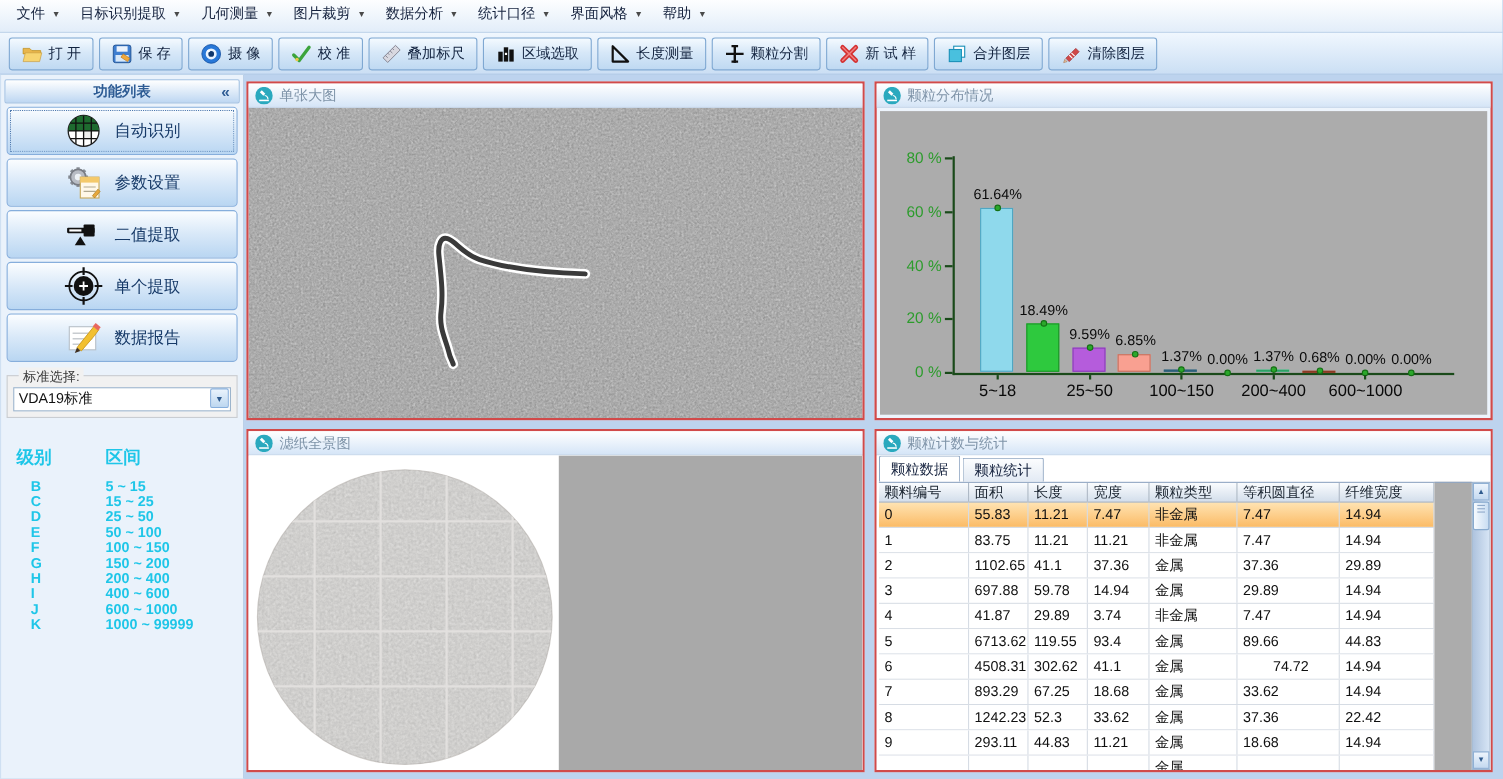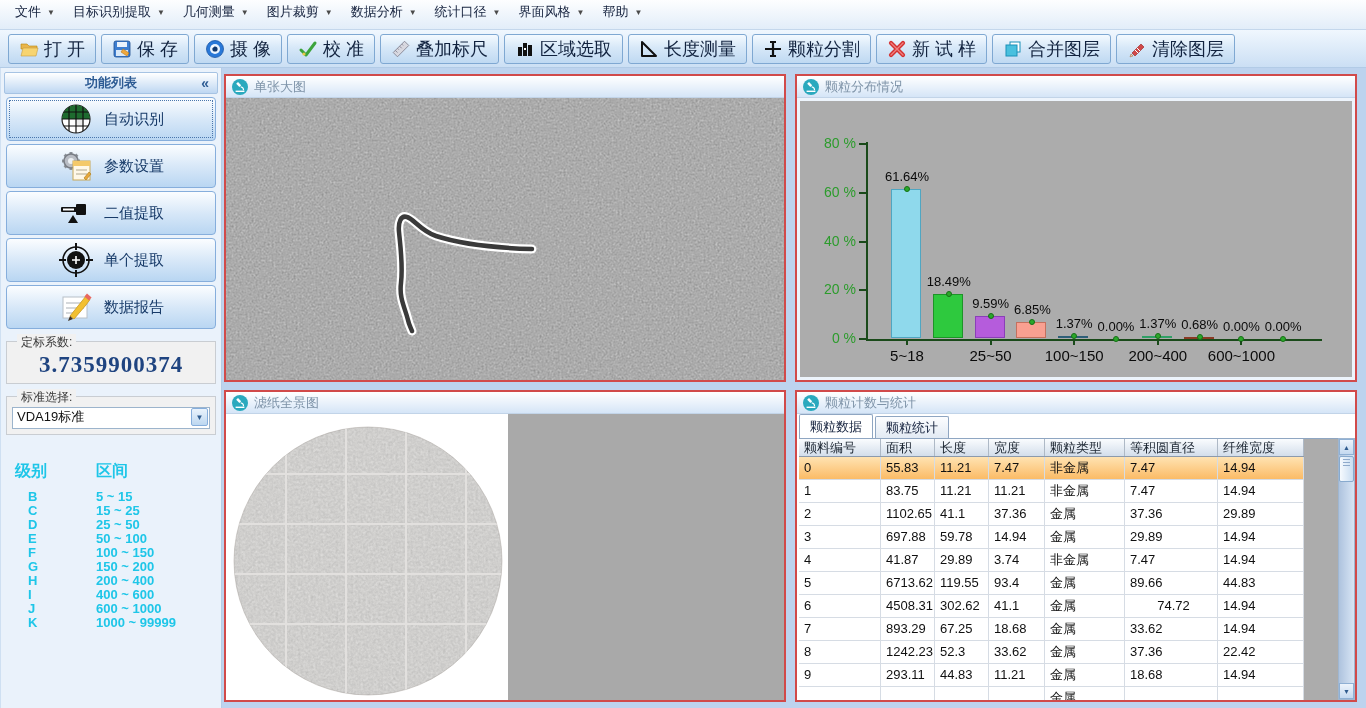--- a/index.html
+++ b/index.html
@@ -14,21 +14,21 @@
   .menu-item { display:inline-flex; align-items:center; height:24px; padding:0 9px; cursor:default; }
   .menu-item .m-arrow { font-size:8px; color:#4A4A4A; margin-left:6px; }
 
   
   #toolbar { position:absolute; left:0; top:30px; width:1366px; height:38px;
     background:linear-gradient(#F0F7FE,#CBDFF4); border-bottom:1px solid #B2CBE6;
     display:flex; align-items:center; padding-left:8px; }
   .tb-btn { display:inline-flex; align-items:center; gap:5px; height:30px; padding:0 10px; margin-right:5px;
     border:1px solid #7FA8D2; border-radius:3px;
     background:linear-gradient(#F4FAFF,#D7E8F8 45%,#BFD9F2); }
-  .tb-btn .t-label { font-size:18px; color:#12233F; white-space:nowrap; }
+  .tb-btn .t-label { font-size:13px; color:#12233F; white-space:nowrap; }
   .icon { display:inline-flex; }
 
   
   #sidebar { position:absolute; left:0; top:68px; width:222px; height:640px;
     background:#EAF2FB; border-right:1px solid #B6CDE6; border-left:1px solid #CFE0F2; }
   .sb-header { margin:4px 3px 0 3px; height:22px; border:1px solid #A6C3E3; border-radius:2px;
     background:linear-gradient(#FFFFFF,#BED7F2); position:relative;
     display:flex; align-items:center; justify-content:center; }
   .sb-title { color:#2E5C94; font-weight:bold; font-size:13px; }
   .sb-collapse { position:absolute; right:8px; top:2px; color:#2E5C94; font-weight:bold; font-size:14px; cursor:pointer; }
@@ -321,24 +321,20 @@
             <rect x="5" y="8" width="24" height="21" fill="#FFFFFF" stroke="#B8C0C8" stroke-width="1"></rect>
             <path d="M8 14h18M8 19h18M8 24h12" stroke="#C8CCD0" stroke-width="1.4"></path>
             <path d="M12 27L28 7l4 3.5L28 16 16 30z" fill="#F2C030" stroke="#C89820" stroke-width="0.8"></path>
             <path d="M12 27l-2 5 5-2z" fill="#403020"></path>
             <rect x="27" y="6" width="6" height="4" transform="rotate(40 30 8)" fill="#E86860"></rect>
           </svg>
         </span>
       <span class="b-label">数据报告</span>
     </div>
 
-    <div class="groupbox">
-      <span class="g-legend">定标系数:</span>
-      <div class="calib-value">3.7359900374</div>
-    </div>
 
     <div class="groupbox">
       <span class="g-legend">标准选择:</span>
       <div class="select">
         <span class="sel-text">VDA19标准</span>
         <span class="sel-btn">▼</span>
       </div>
     </div>
 
     <div id="grades">

